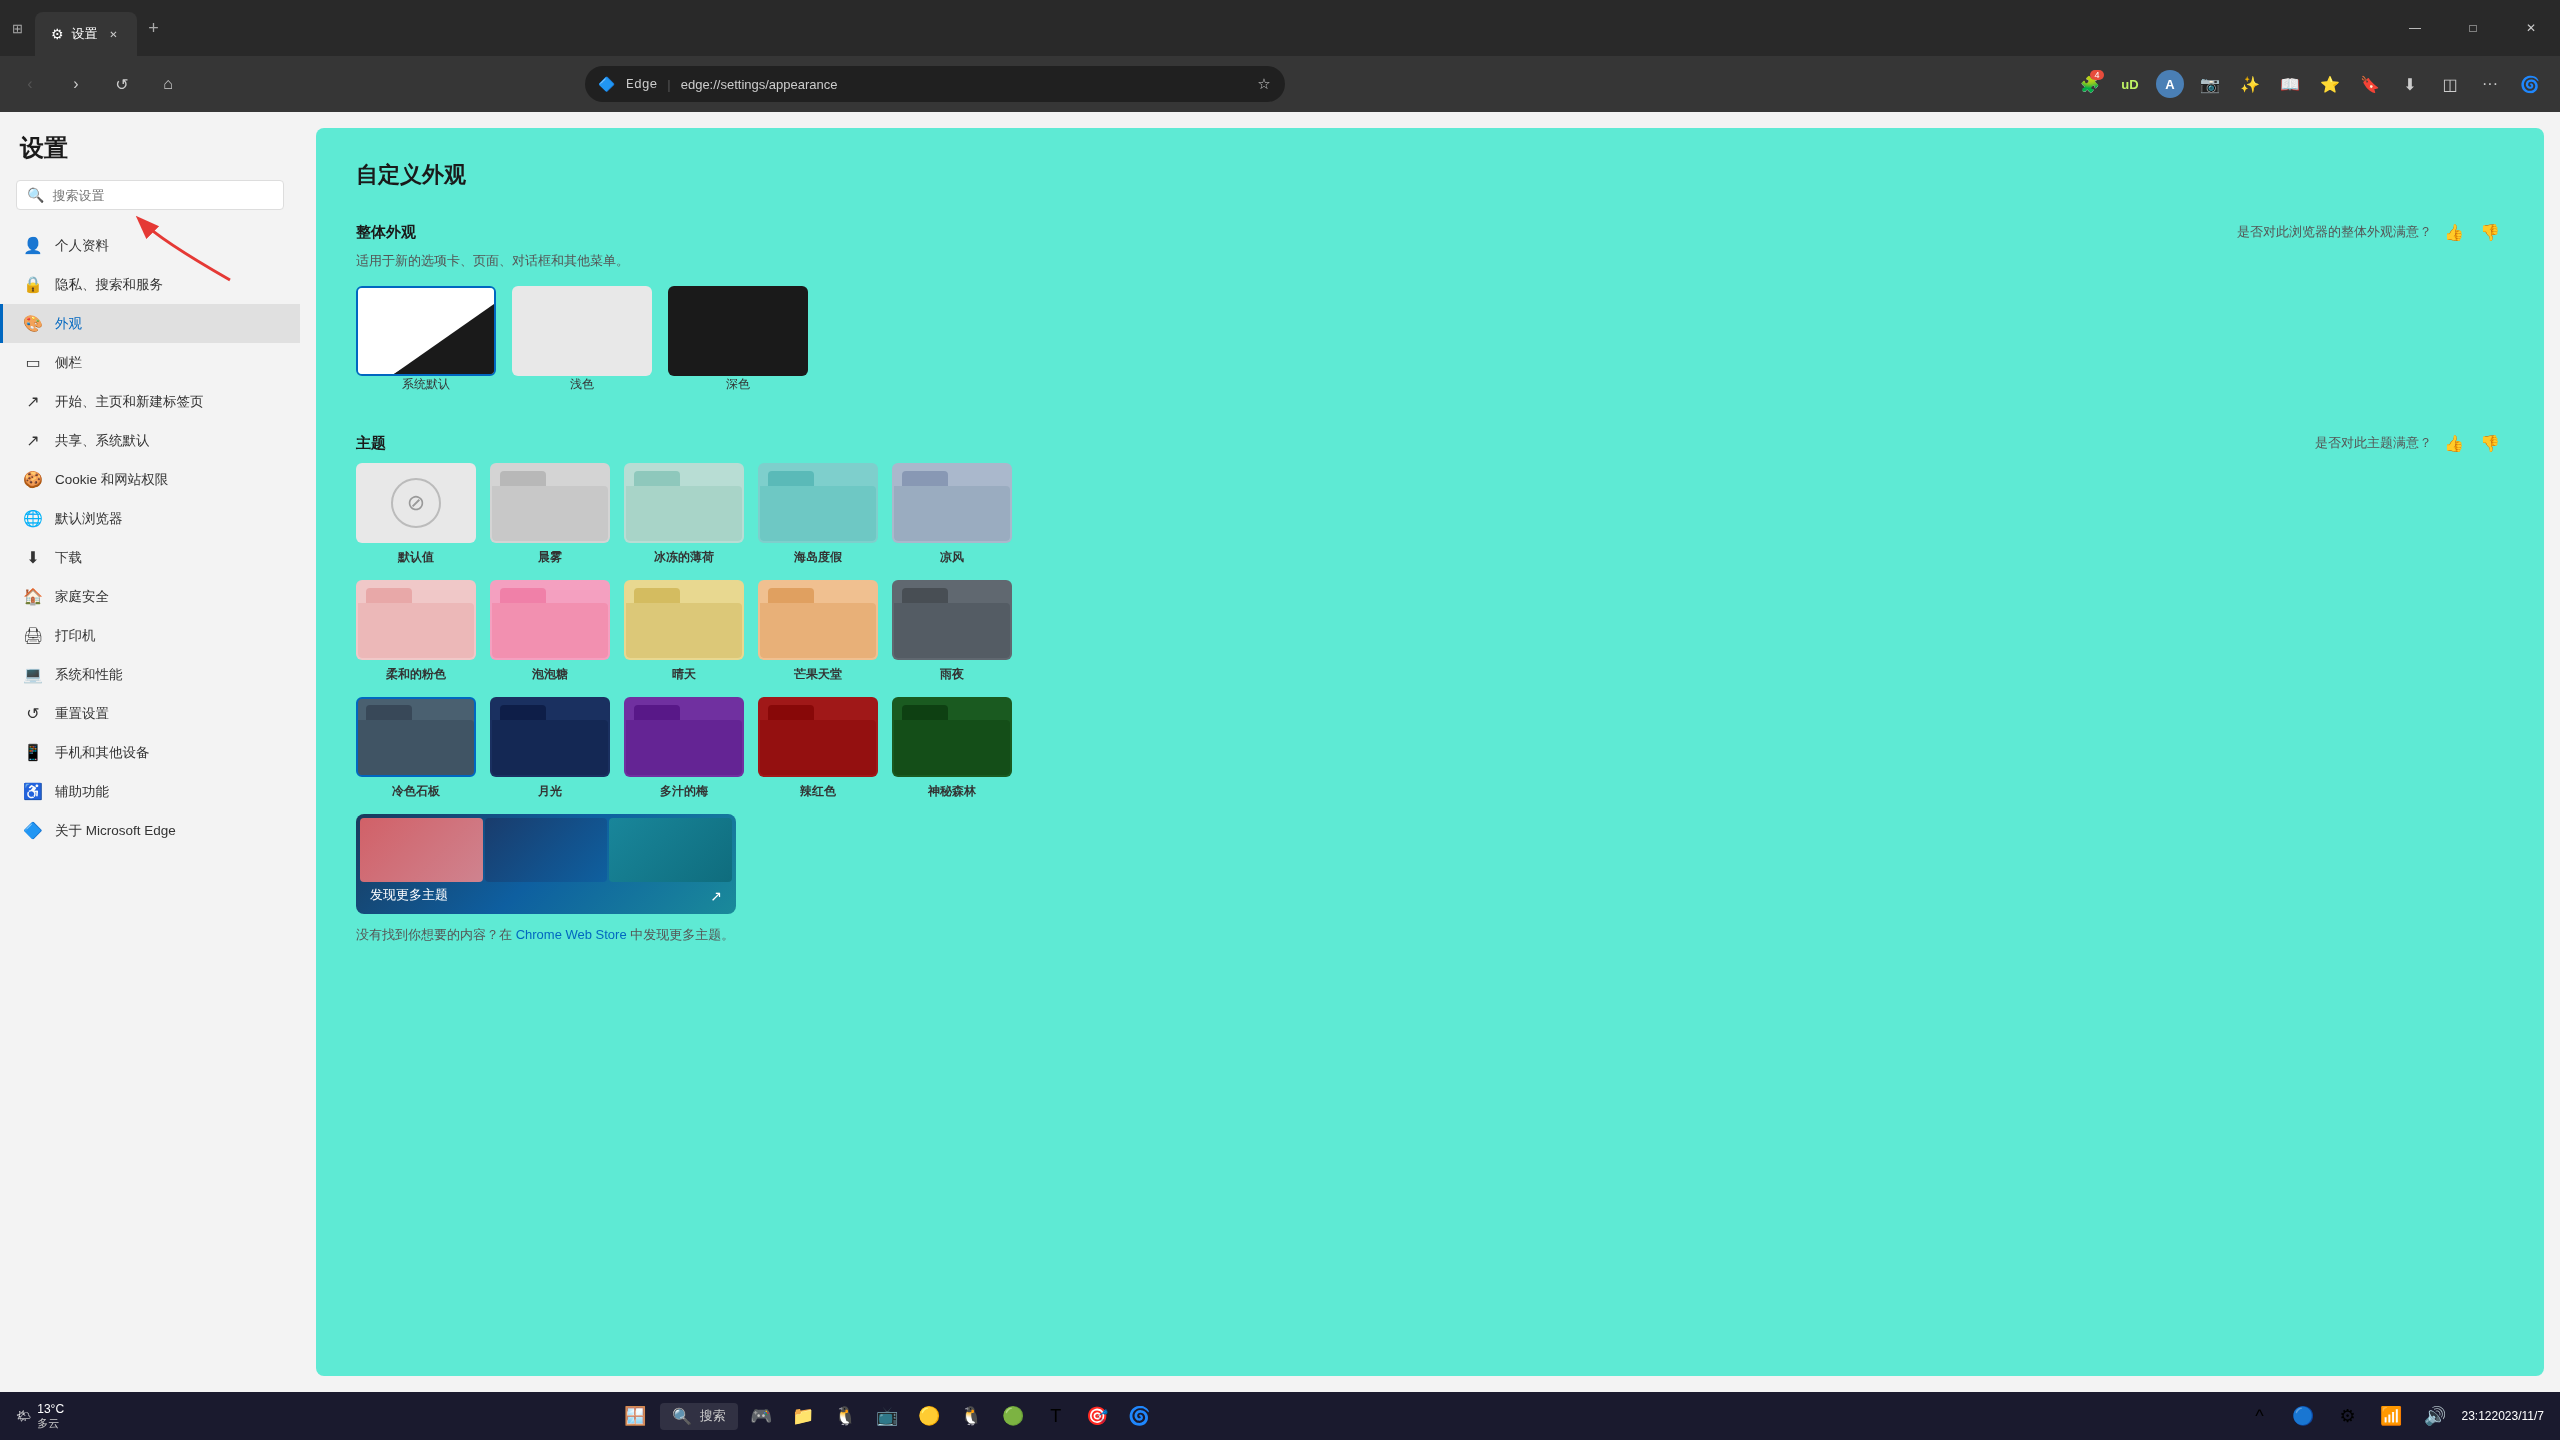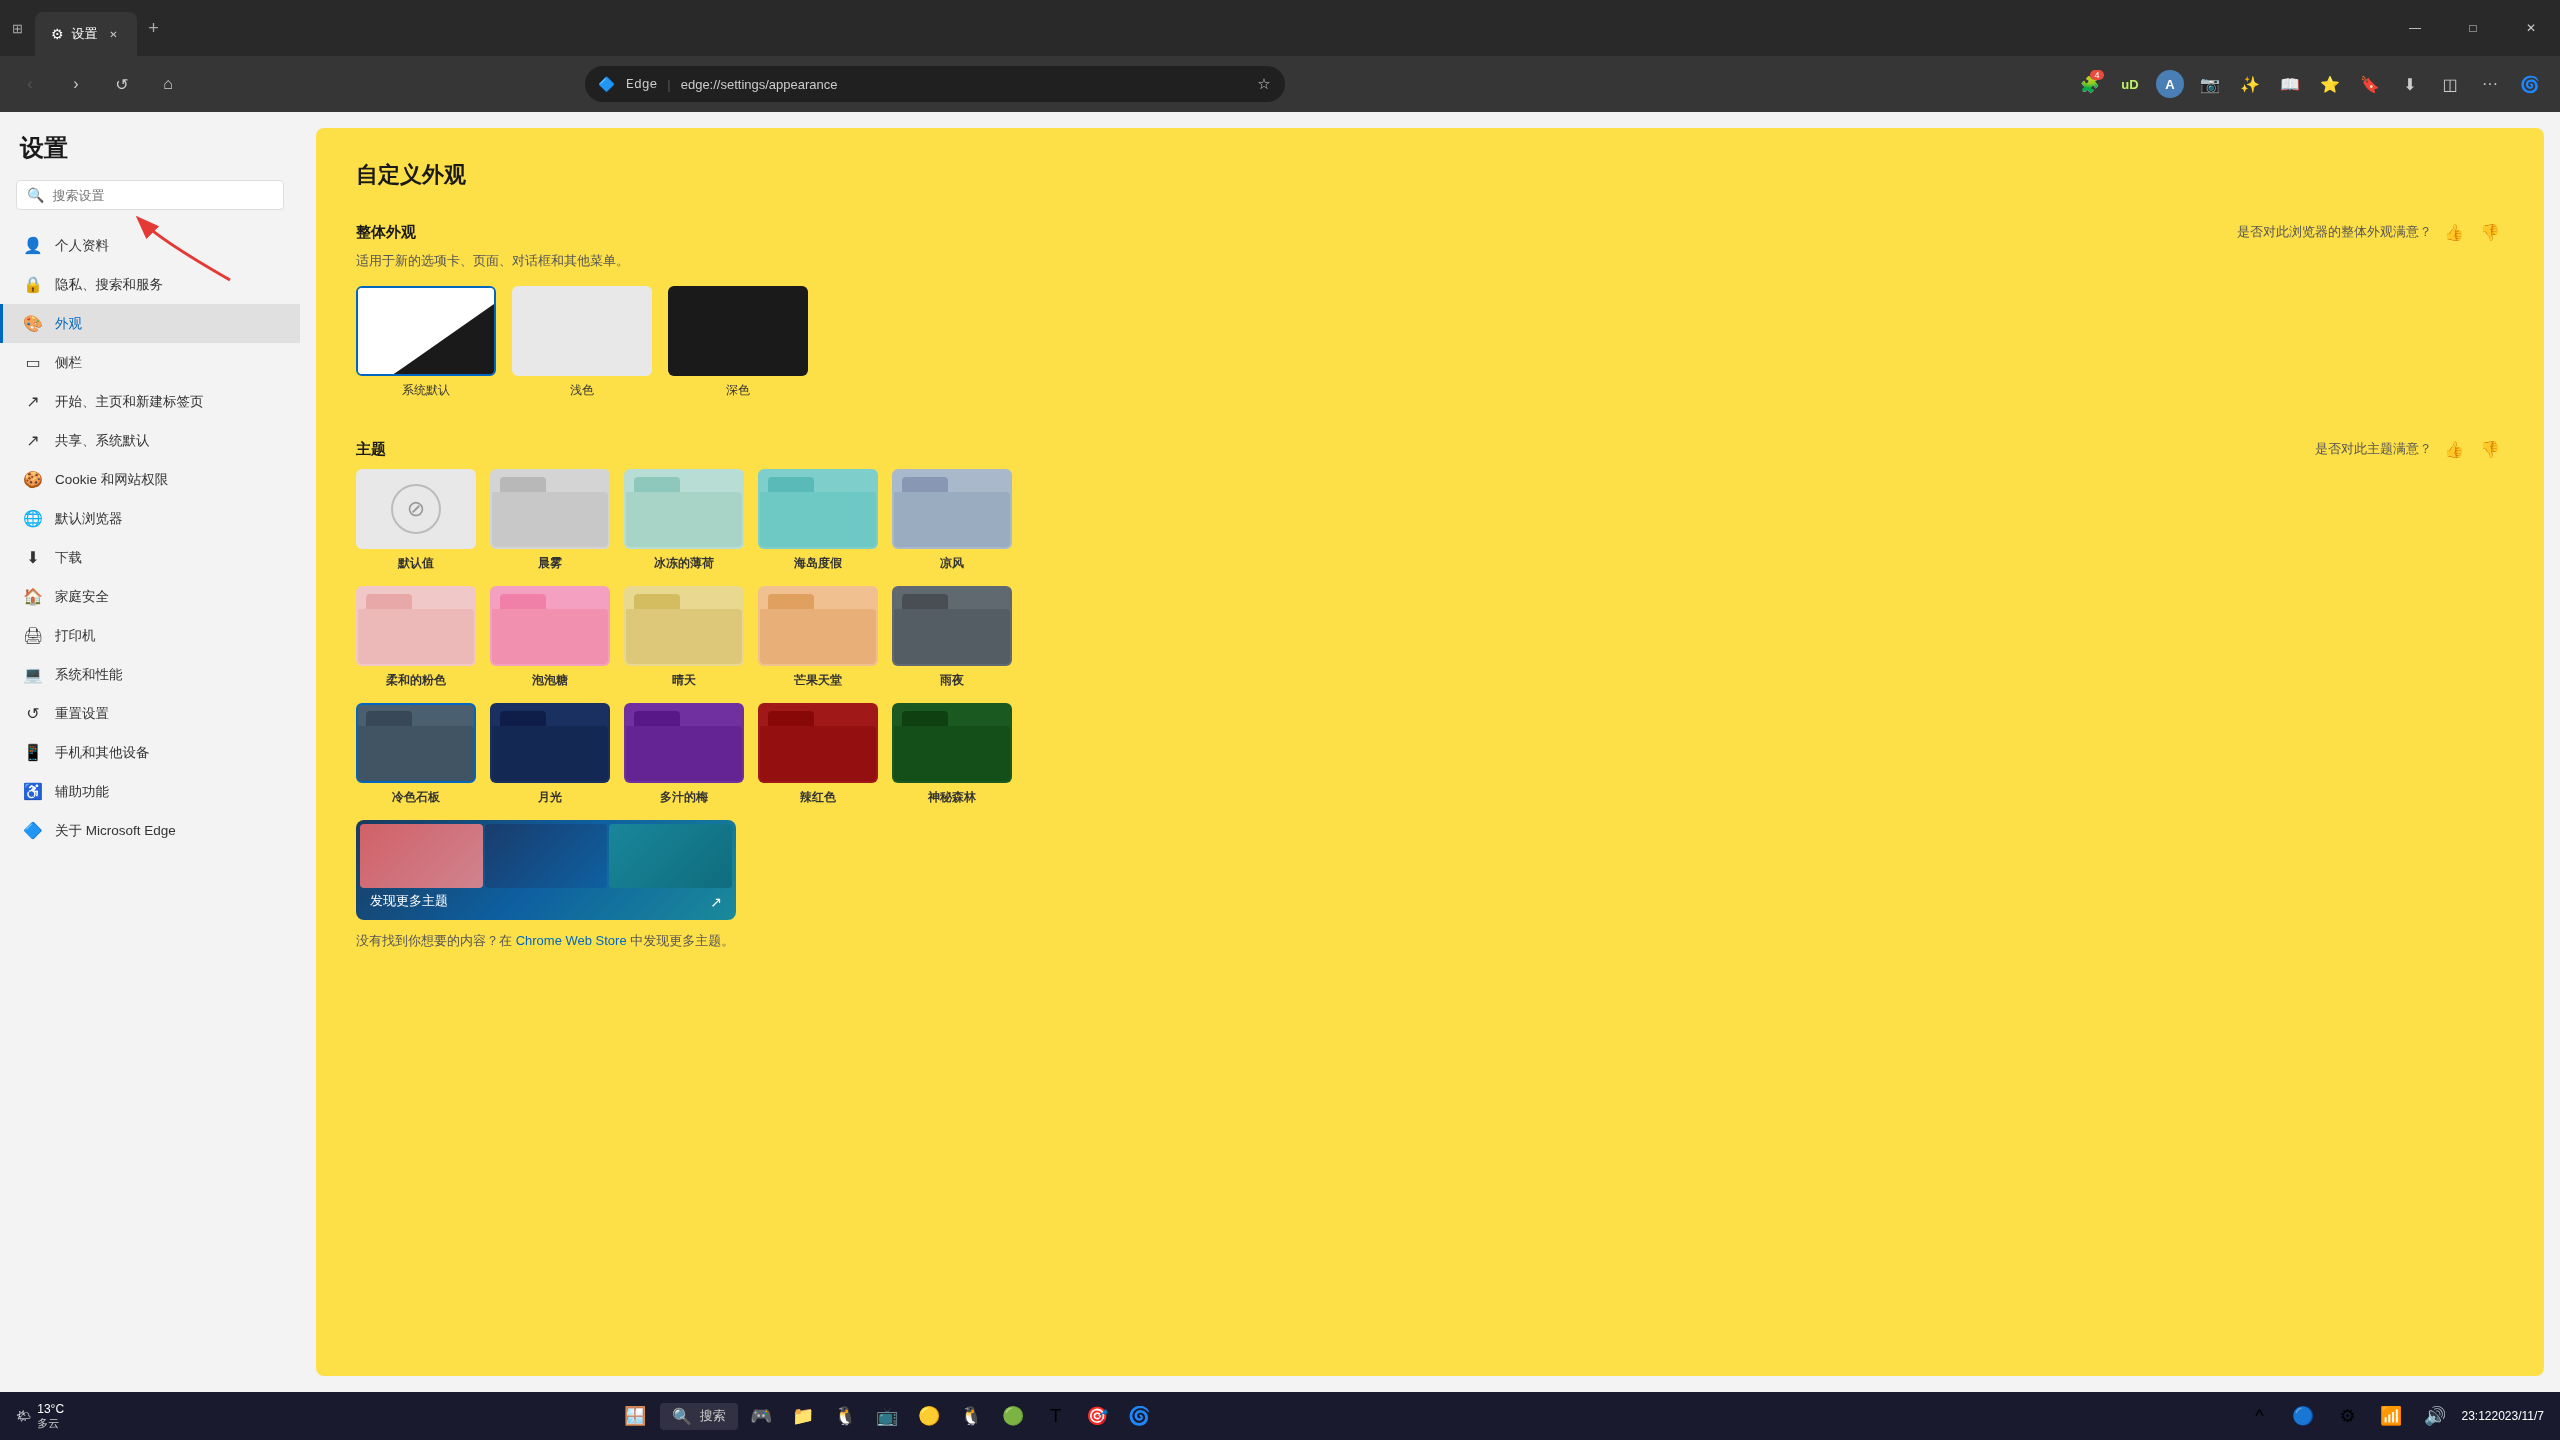--- a/index.html
+++ b/index.html
@@ -224,21 +224,21 @@
     .sidebar-item-icon {
       font-size: 16px;
       width: 20px;
       text-align: center;
       flex-shrink: 0;
     }
 
     
     .content {
       flex: 1;
-      background: #fde047;
+      background: #5eead4;
       margin: 16px;
       border-radius: 8px;
       overflow-y: auto;
       padding: 32px 40px;
     }
     .content-title {
       font-size: 22px;
       font-weight: 600;
       color: #1a1a1a;
       margin-bottom: 28px;
@@ -325,21 +325,20 @@
       border-radius: 6px;
       border: 2px solid transparent;
       overflow: hidden;
     }
     .appearance-swatch.selected {
       border-color: #0067c0;
     }
     .appearance-label {
       font-size: 12px;
       color: #333;
-      margin-top: 6px;
     }
 
     
     .discover-more {
       width: 380px;
       height: 100px;
       border-radius: 8px;
       overflow: hidden;
       position: relative;
       cursor: pointer;

